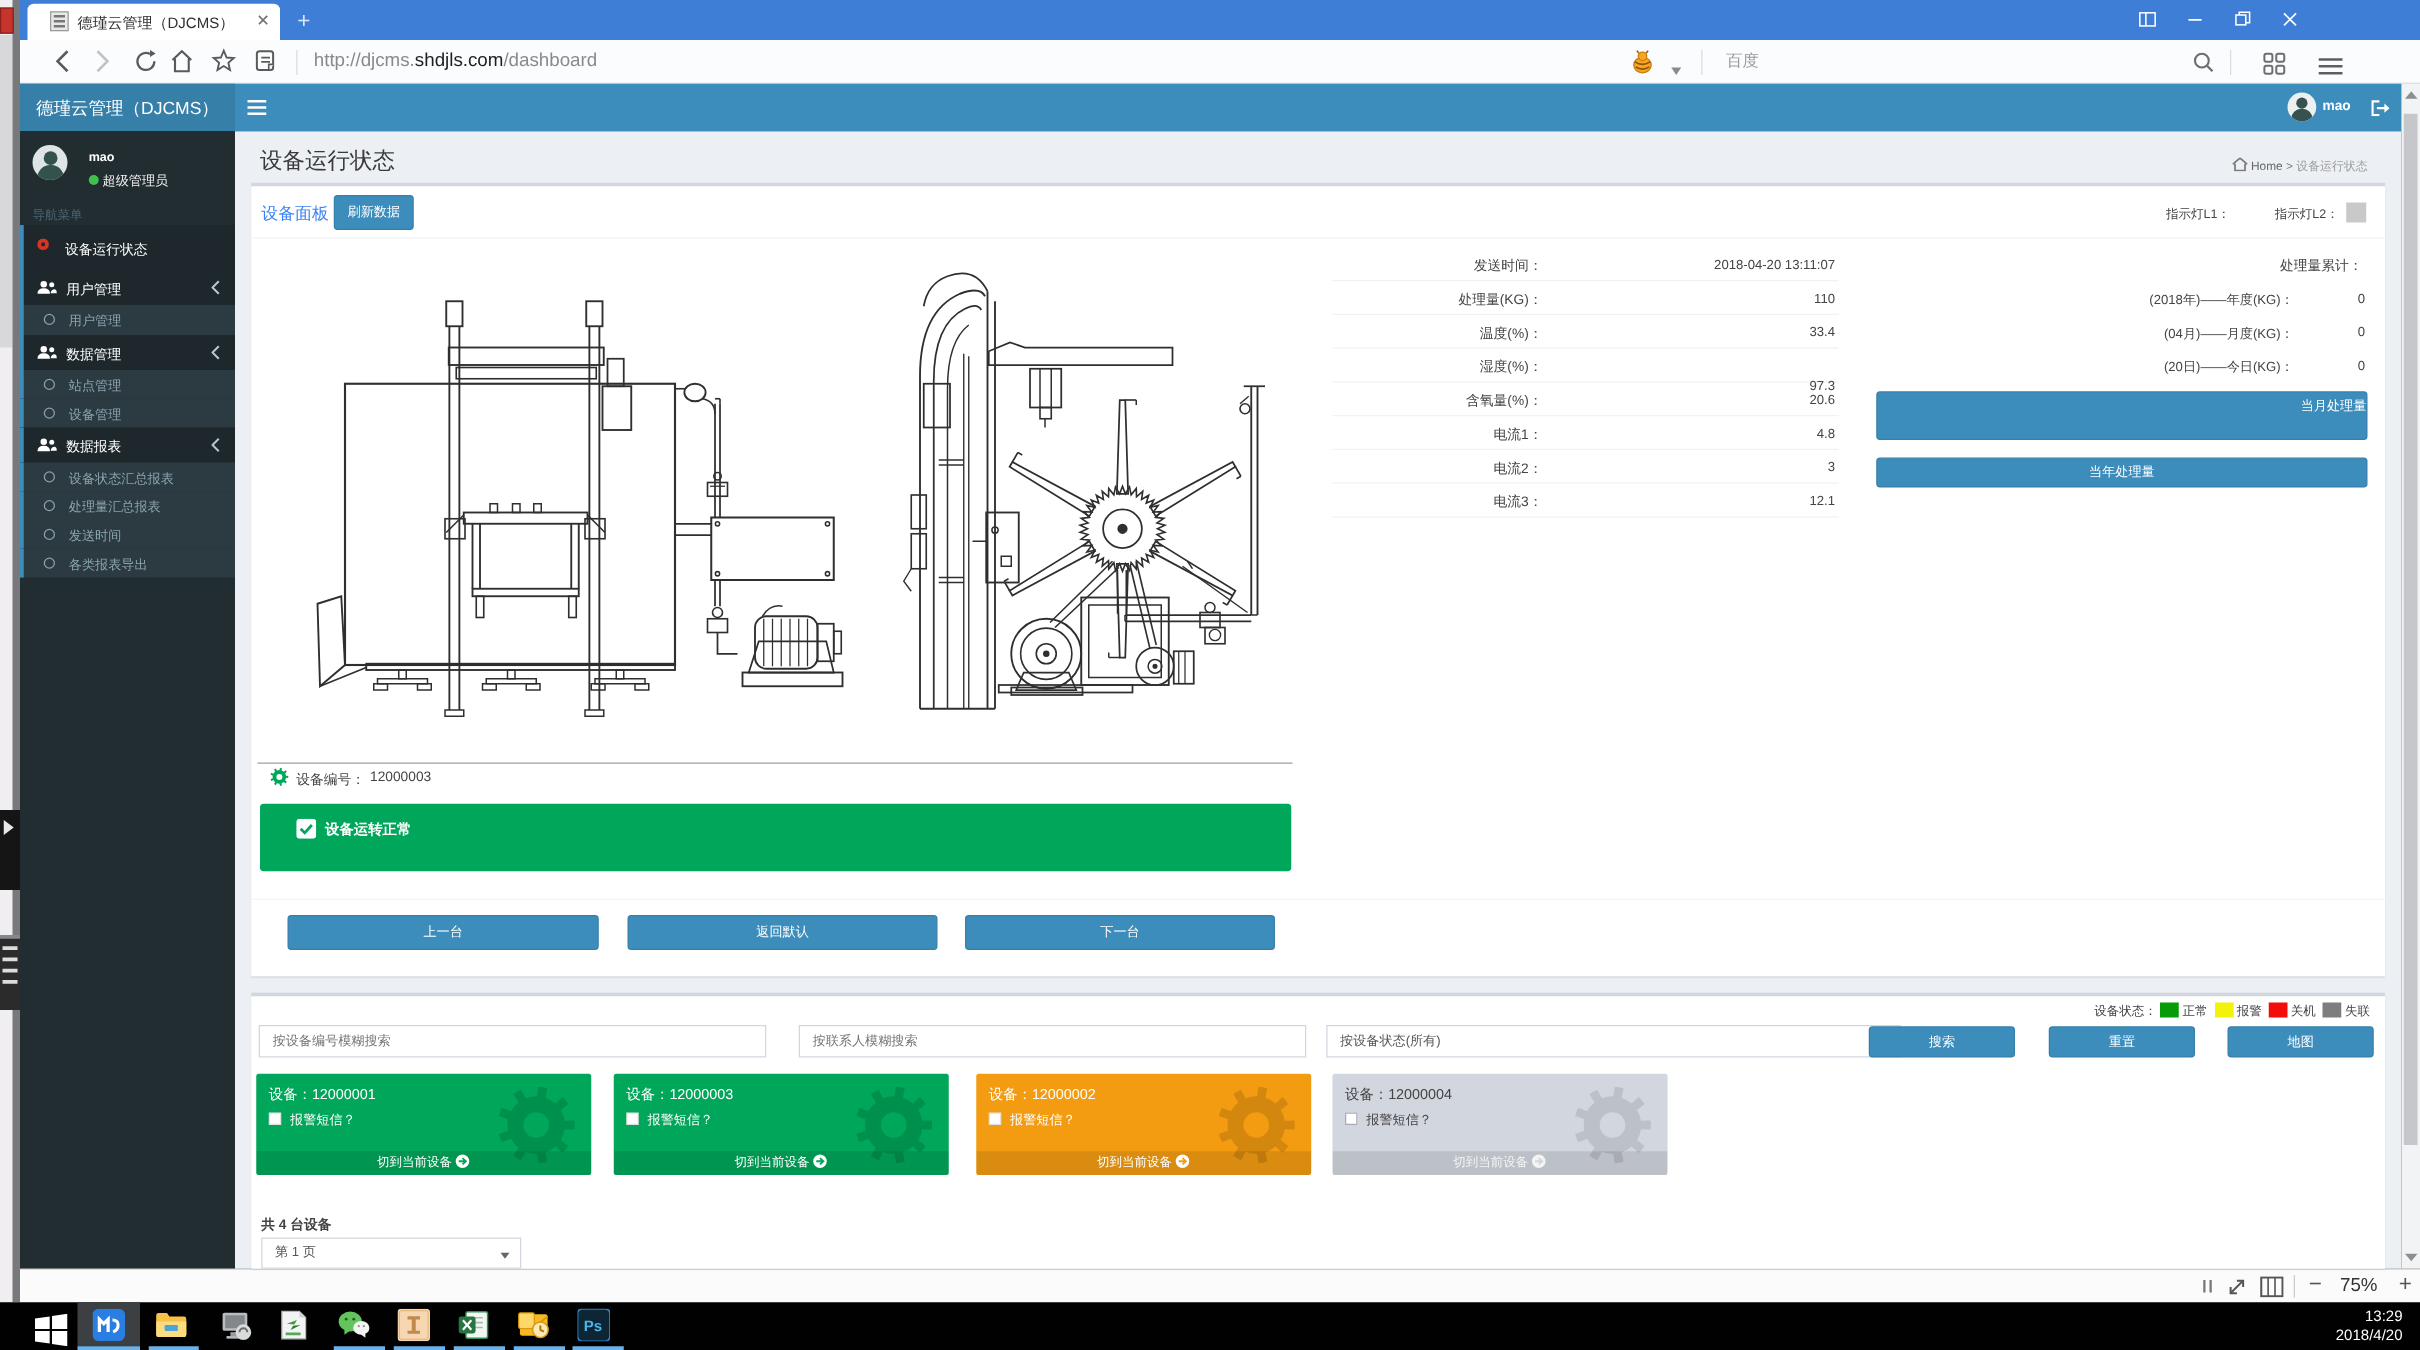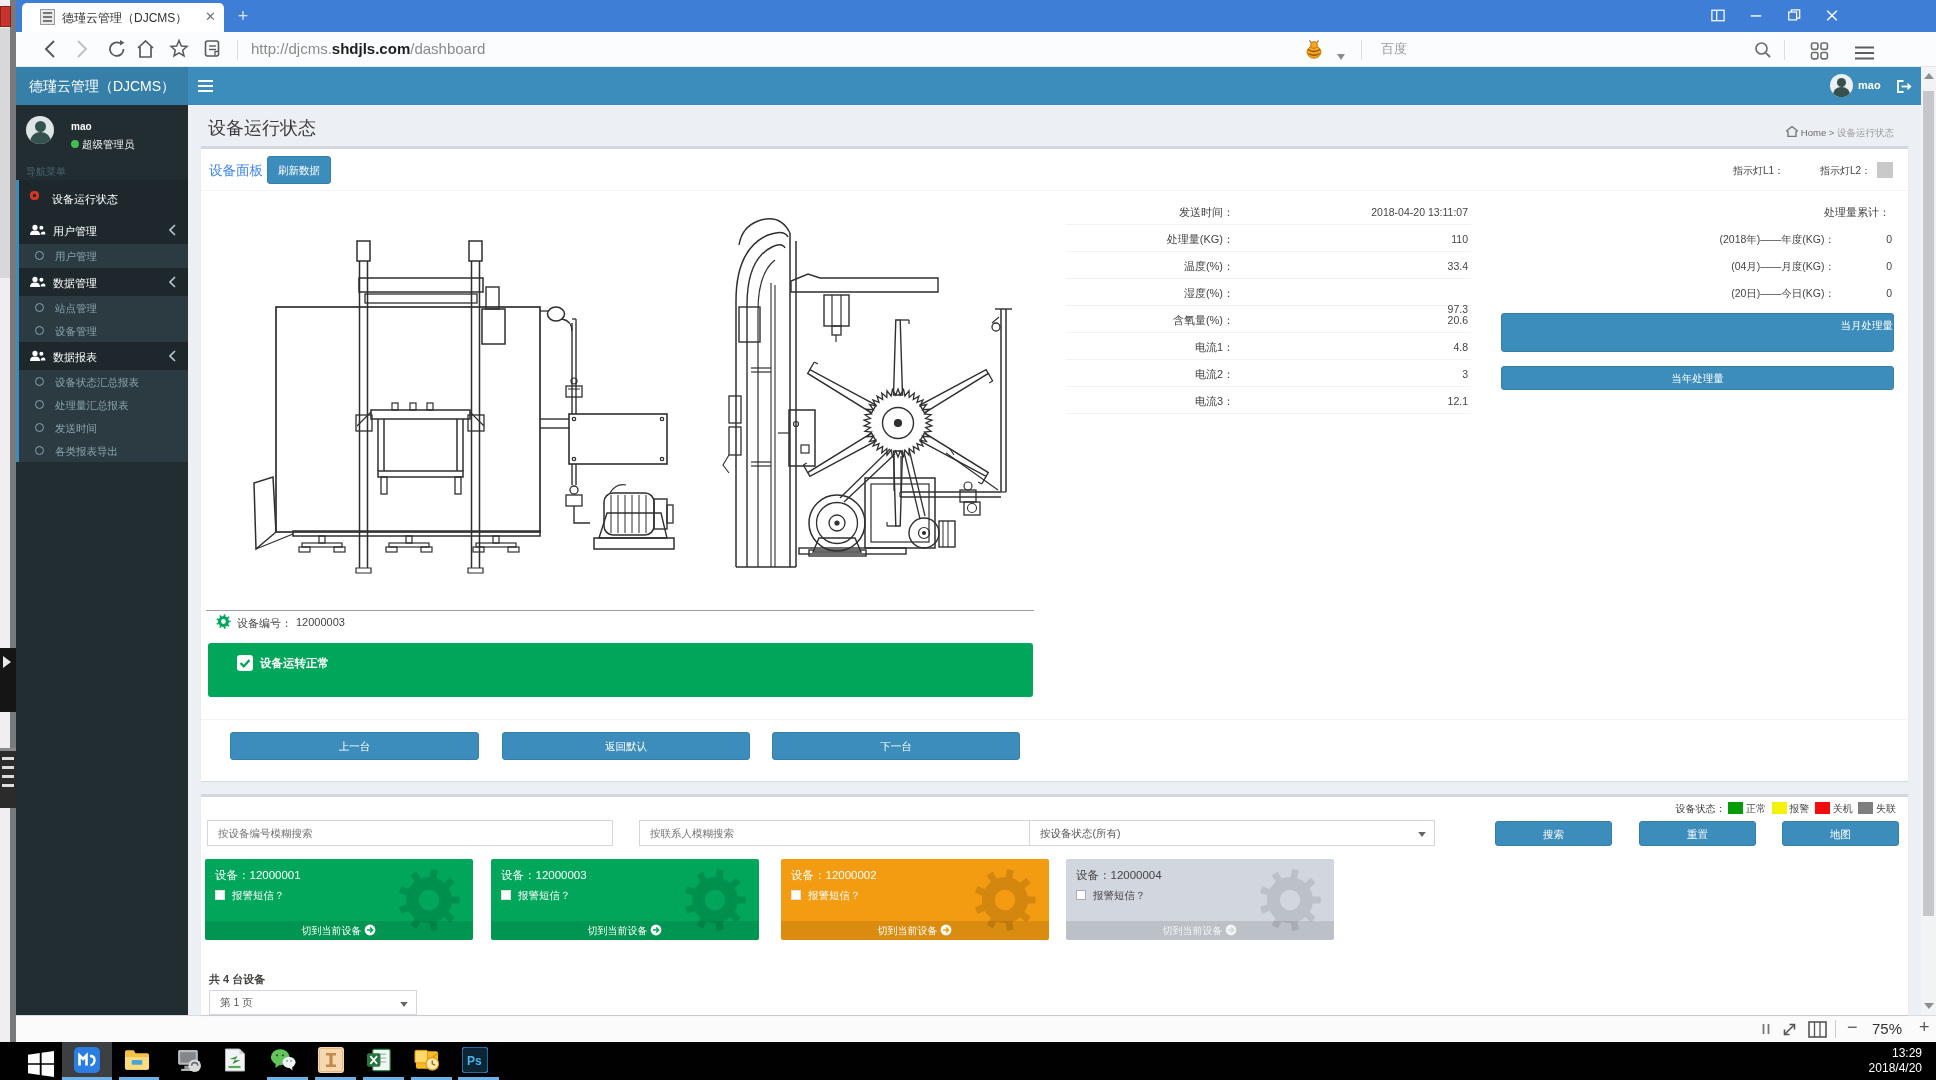--- a/index.html
+++ b/index.html
@@ -23,21 +23,21 @@
 #tab .fav i { display:block; height:2px; background:#777; margin:2px 2px 0 2px; }
 #tab .ttl { position:absolute; left:40px; top:7px; font-size:12px; color:#303030; letter-spacing:0; white-space:nowrap; }
 #tab .cls { position:absolute; right:8px; top:6px; font-size:13px; color:#707070; }
 #newtab { position:absolute; left:216px; top:6px; width:22px; height:20px; color:#d7e6fa; font-size:18px; line-height:20px; text-align:center; }
 #wbtns { position:absolute; right:95px; top:8px; width:130px; height:18px; }
 #wbtns svg { position:absolute; top:0; }
 
 #addr { left:16px; top:32px; width:1920px; height:35px; background:#fbfcfd; border-bottom:1px solid #e4e6e8; }
 #addr .nav { position:absolute; top:6px; height:22px; color:#666; }
 #addr .url { position:absolute; left:235px; top:8px; font-size:15px; color:#8a8a8a; white-space:nowrap; }
-#addr .url b { color:#1e1e1e; font-weight:bold; }
+#addr .url b { color:#1e1e1e; font-weight:normal; }
 #addr .sep { position:absolute; left:221px; top:8px; width:1px; height:20px; background:#dcdcdc; }
 #addr .r { position:absolute; top:8px; font-size:13px; color:#9a9a9a; }
 
 #hdr { left:16px; top:67px; width:1905px; height:38px; background:#3c8dbc; }
 #logo { position:absolute; left:0; top:0; width:172px; height:38px; background:#367fa9; color:#fff;
   font-size:14px; line-height:38px; text-align:center; }
 #hamb { position:absolute; left:182px; top:13px; width:15px; height:12px; }
 #hamb i { display:block; height:2px; background:#fff; margin-bottom:3px; }
 #usr { position:absolute; left:1814px; top:6px; width:80px; height:26px; color:#fff; font-size:11px; }
 #usr .av { position:absolute; left:0; top:1px; width:23px; height:23px; border-radius:50%; background:#ecf0f1; overflow:hidden; }
@@ -651,21 +651,21 @@
 
   <div class="abs" style="left:13px;top:689px;width:1707px;height:221px;background:#fff;border-top:3px solid #d2d6de;box-shadow:0 1px 1px rgba(0,0,0,0.08)">
     <div class="abs" style="right:12px;top:5px;font-size:10px;color:#444">
       设备状态：&nbsp;<span style="display:inline-block;width:15px;height:12px;background:#089b08;vertical-align:-2px"></span> 正常&nbsp;
       <span style="display:inline-block;width:15px;height:12px;background:#f2f20c;vertical-align:-2px"></span> 报警&nbsp;
       <span style="display:inline-block;width:15px;height:12px;background:#f20c0c;vertical-align:-2px"></span> 关机&nbsp;
       <span style="display:inline-block;width:15px;height:12px;background:#7e7e7e;vertical-align:-2px"></span> 失联
     </div>
     <input class="abs" style="left: 6px; top: 23px; width: 406px; height: 26px; border: 1px solid rgb(210, 214, 222); padding-left: 10px; font-size: 10.5px; color: rgb(85, 85, 85);" placeholder="按设备编号模糊搜索">
     <input class="abs" style="left: 438px; top: 23px; width: 406px; height: 26px; border: 1px solid rgb(210, 214, 222); padding-left: 10px; font-size: 10.5px; color: rgb(85, 85, 85);" placeholder="按联系人模糊搜索">
-    <div class="abs" style="left:828px;top:23px;width:406px;height:26px;border:1px solid #d2d6de;background:#fff;font-size:10.5px;color:#555;line-height:24px;padding-left:10px">按设备状态(所有)
+    <div class="abs" style="left:860px;top:23px;width:460px;height:26px;border:1px solid #d2d6de;background:#fff;font-size:10.5px;color:#555;line-height:24px;padding-left:10px">按设备状态(所有)
       <svg style="position:absolute;right:8px;top:11px" width="8" height="5" viewBox="0 0 9 6">
             <polygon points="0,0 9,0 4.5,6" fill="#666"></polygon>
           </svg>
     </div>
     <div class="abs" style="left:1294px;top:24px;width:117px;height:25px;background:#3c8dbc;border:1px solid #367fa9;border-radius:3px;color:#fff;font-size:10.5px;text-align:center;line-height:24px">搜索</div>
     <div class="abs" style="left:1438px;top:24px;width:117px;height:25px;background:#3c8dbc;border:1px solid #367fa9;border-radius:3px;color:#fff;font-size:10.5px;text-align:center;line-height:24px">重置</div>
     <div class="abs" style="left:1581px;top:24px;width:117px;height:25px;background:#3c8dbc;border:1px solid #367fa9;border-radius:3px;color:#fff;font-size:10.5px;text-align:center;line-height:24px">地图</div>
     <div class="abs" style="left:4px;top:62px;width:268px;height:81px;background:#00a65a;border-radius:2px;overflow:hidden">
       <svg style="position:absolute;right:12px;top:9px" width="64" height="64" viewBox="0 0 100 100">
             <path d="M85.6,44.7L97.7,44.4A48,48 0 0 1 97.7,55.6L85.6,55.3A36,36 0 0 1 80.7,68.9L90.1,76.4A48,48 0 0 1 82.9,84.9L73.9,76.9A36,36 0 0 1 61.4,84.2L63.8,96.0A48,48 0 0 1 52.8,97.9L51.0,86.0A36,36 0 0 1 36.7,83.5L31.0,94.1A48,48 0 0 1 21.3,88.5L27.6,78.2A36,36 0 0 1 18.3,67.1L7.1,71.6A48,48 0 0 1 3.3,61.1L14.7,57.2A36,36 0 0 1 14.7,42.8L3.3,38.9A48,48 0 0 1 7.1,28.4L18.3,32.9A36,36 0 0 1 27.6,21.8L21.3,11.5A48,48 0 0 1 31.0,5.9L36.7,16.5A36,36 0 0 1 51.0,14.0L52.8,2.1A48,48 0 0 1 63.8,4.0L61.4,15.8A36,36 0 0 1 73.9,23.1L82.9,15.1A48,48 0 0 1 90.1,23.6L80.7,31.1A36,36 0 0 1 85.6,44.7ZM34,50A16,16 0 1 0 66,50A16,16 0 1 0 34,50Z" fill="rgba(0,0,0,0.13)" fill-rule="evenodd"></path>

